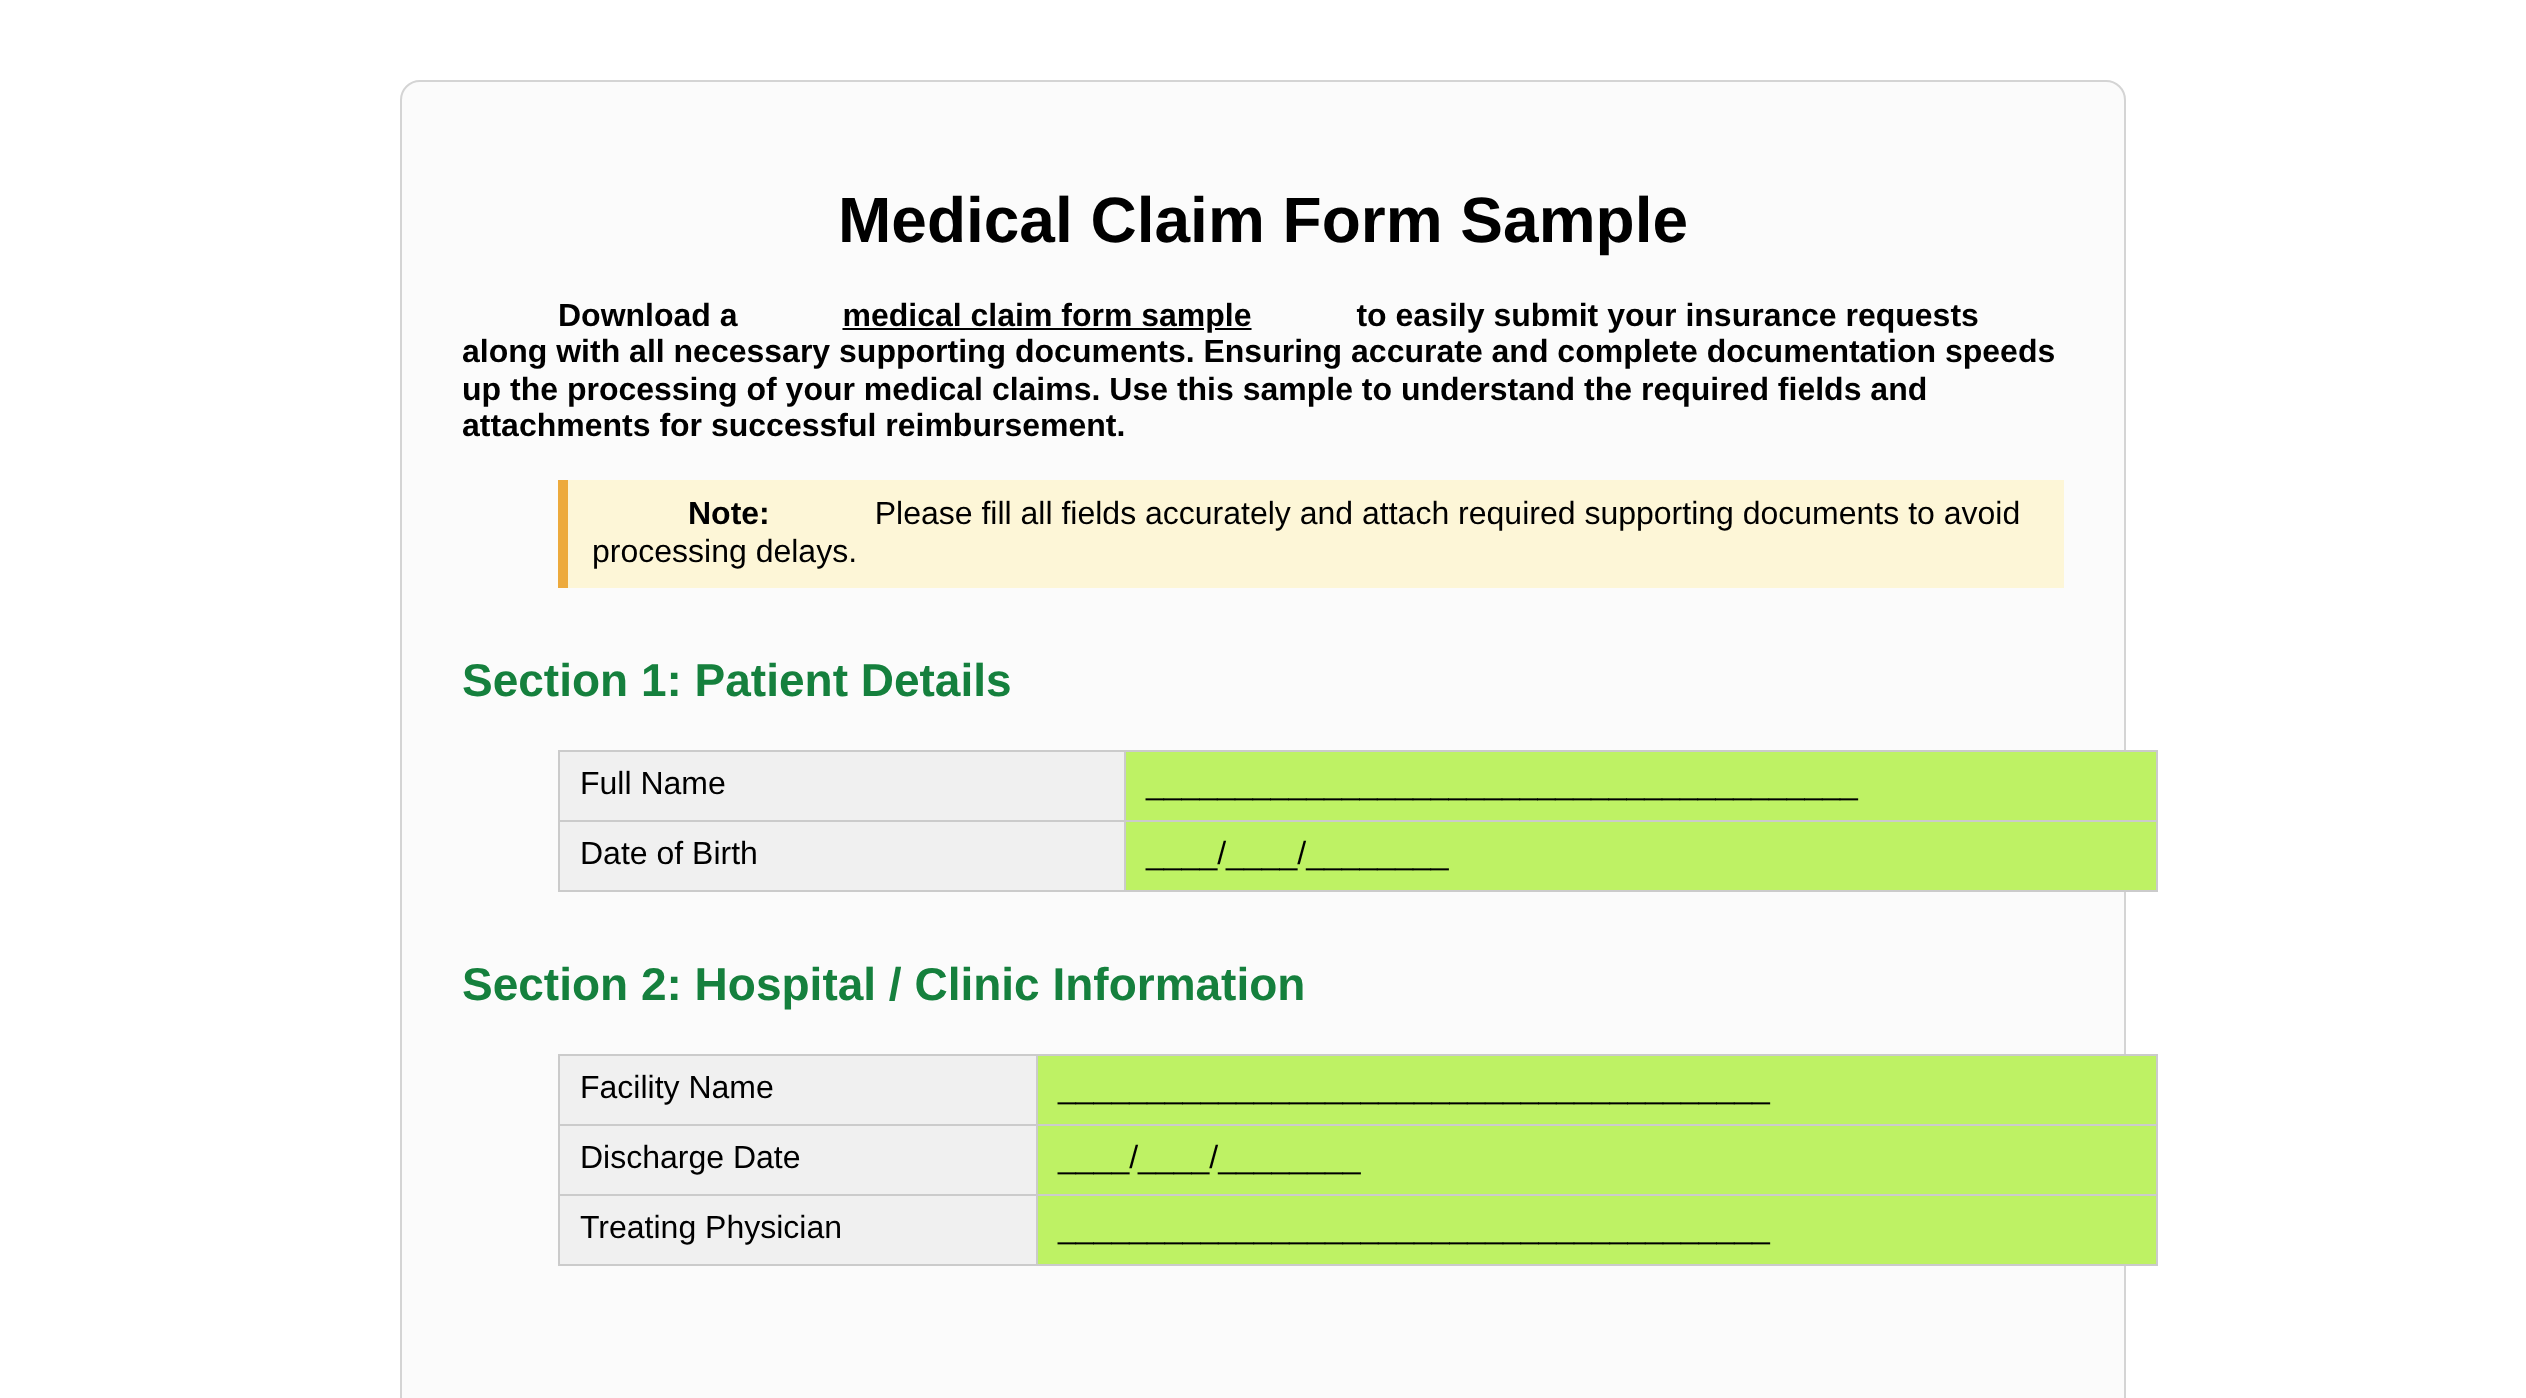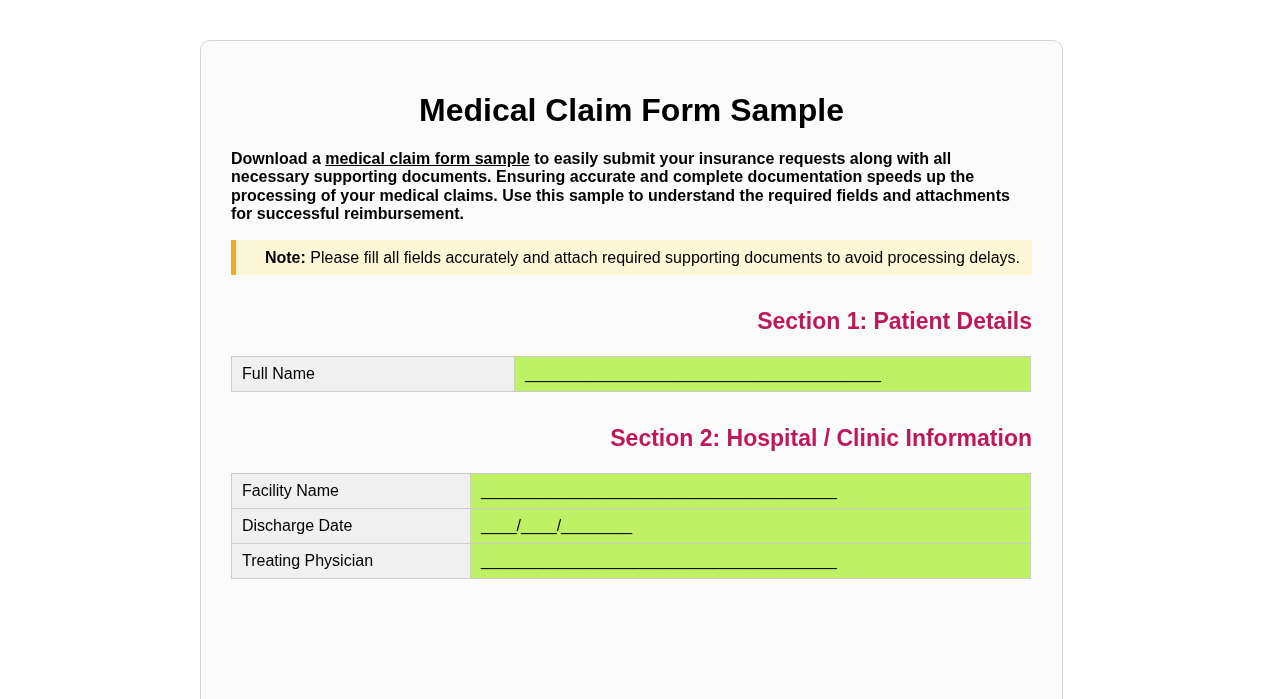--- a/index.html
+++ b/index.html
@@ -1,15 +1,15 @@
 <!DOCTYPE html>
 <html><head>
 <meta charset="utf-8">
 <style>
-  * { box-sizing: border-box; }
+  * { box-sizing: border-box; margin-left: 48px; }
   html, body {
     margin: 0;
     padding: 0;
     width: 1263px;
     height: 699px;
     overflow: hidden;
     background: #ffffff;
     font-family: "Liberation Sans", sans-serif;
     color: #000000;
   }
@@ -39,29 +39,27 @@
     color: #000000;
     text-decoration: underline;
     cursor: pointer;
   }
   .note {
     background: #fdf6d7;
     border-left: 5px solid #edaa3c;
     padding: 8px 12px;
     font-size: 16px;
     line-height: 1.2;
-    text-align: right;
   }
   .note b { font-weight: bold; }
   h2.section-heading {
     font-size: 23px;
     font-weight: bold;
-    color: #be185d;
+    color: #15803d;
     margin: 33px 0 21px 0;
-    text-align: right;
   }
   table.form-table {
     border-collapse: collapse;
     table-layout: fixed;
     width: 800px;
   }
   table.form-table td {
     border: 1px solid #cbcbcb;
     height: 35px;
     font-size: 16px;
@@ -93,20 +91,24 @@
   <div class="note"><b>Note:</b><span> Please fill all fields accurately and attach required supporting documents to avoid processing delays.</span></div>
 
   <h2 class="section-heading">Section 1: Patient Details</h2>
 
   <table class="form-table t1">
     <tbody>
       <tr>
         <td class="label-cell">Full Name</td>
         <td class="value-cell">________________________________________</td>
       </tr>
+      <tr>
+        <td class="label-cell">Date of Birth</td>
+        <td class="value-cell">____/____/________</td>
+      </tr>
     </tbody>
   </table>
 
   <h2 class="section-heading">Section 2: Hospital / Clinic Information</h2>
 
   <table class="form-table t2">
     <tbody>
       <tr>
         <td class="label-cell">Facility Name</td>
         <td class="value-cell">________________________________________</td>

